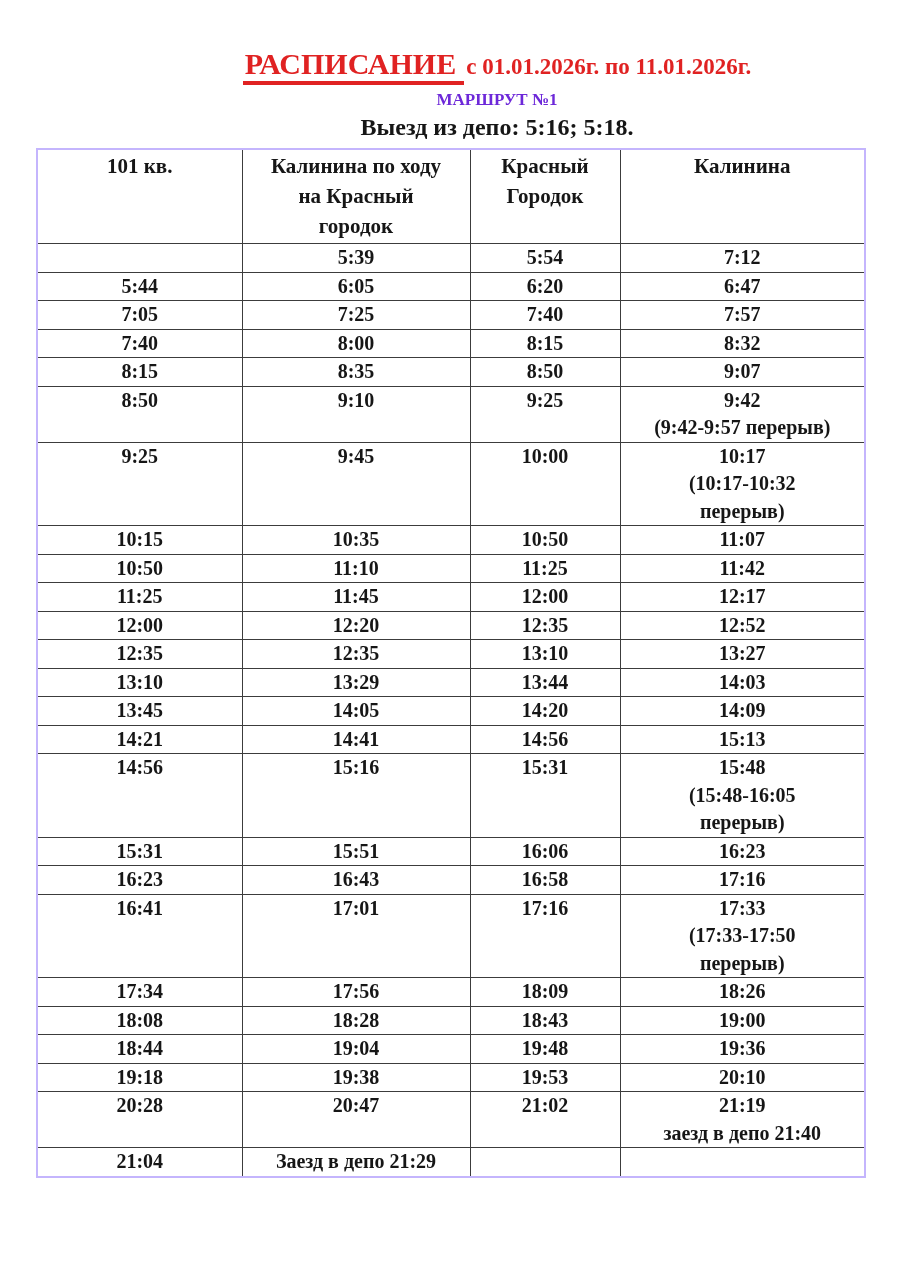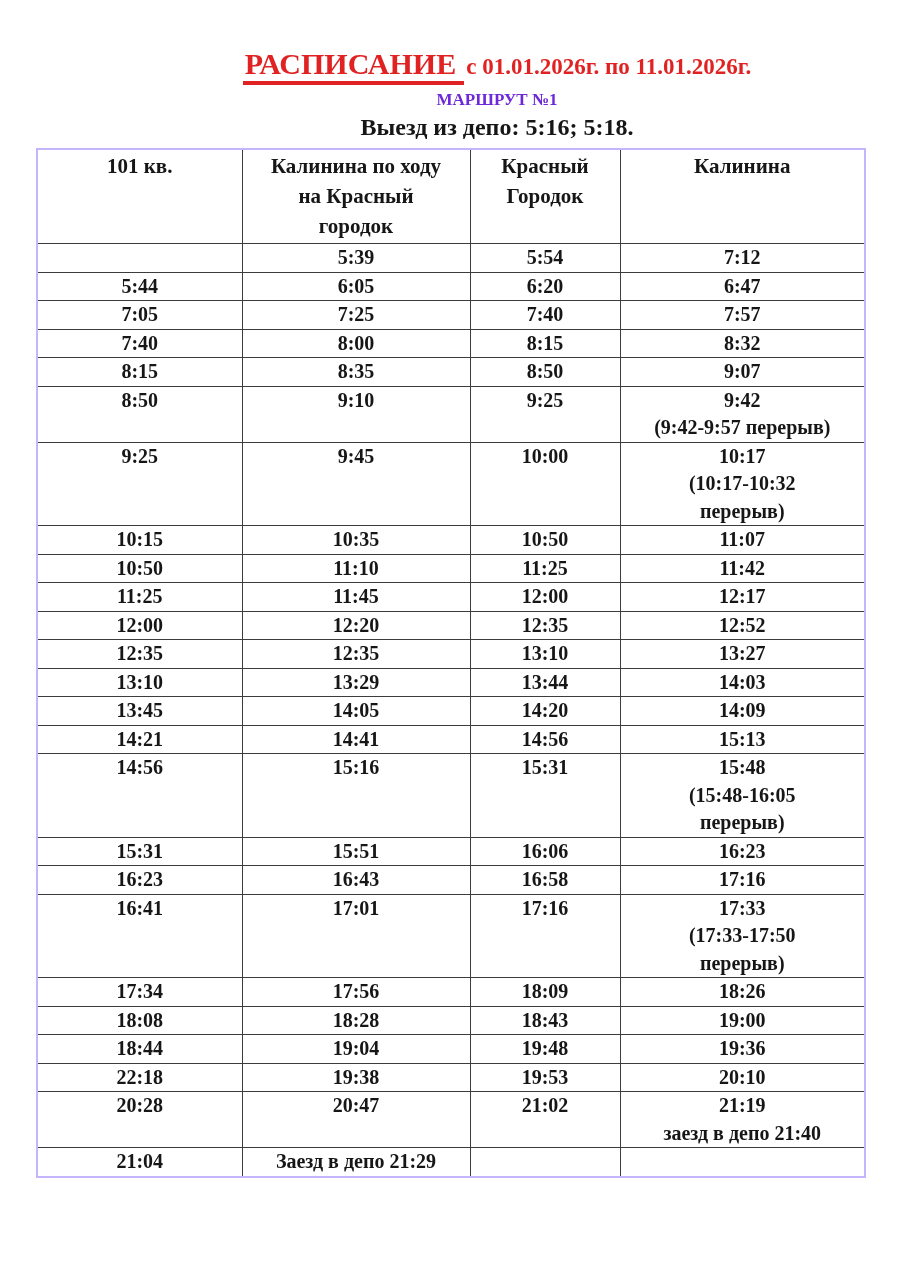--- a/index.html
+++ b/index.html
@@ -245,21 +245,21 @@
           <td>18:43</td>
           <td>19:00</td>
         </tr>
         <tr>
           <td>18:44</td>
           <td>19:04</td>
           <td>19:48</td>
           <td>19:36</td>
         </tr>
         <tr>
-          <td>22:18</td>
+          <td>19:18</td>
           <td>19:38</td>
           <td>19:53</td>
           <td>20:10</td>
         </tr>
         <tr>
           <td>20:28</td>
           <td>20:47</td>
           <td>21:02</td>
           <td>21:19
 заезд в депо 21:40</td>

